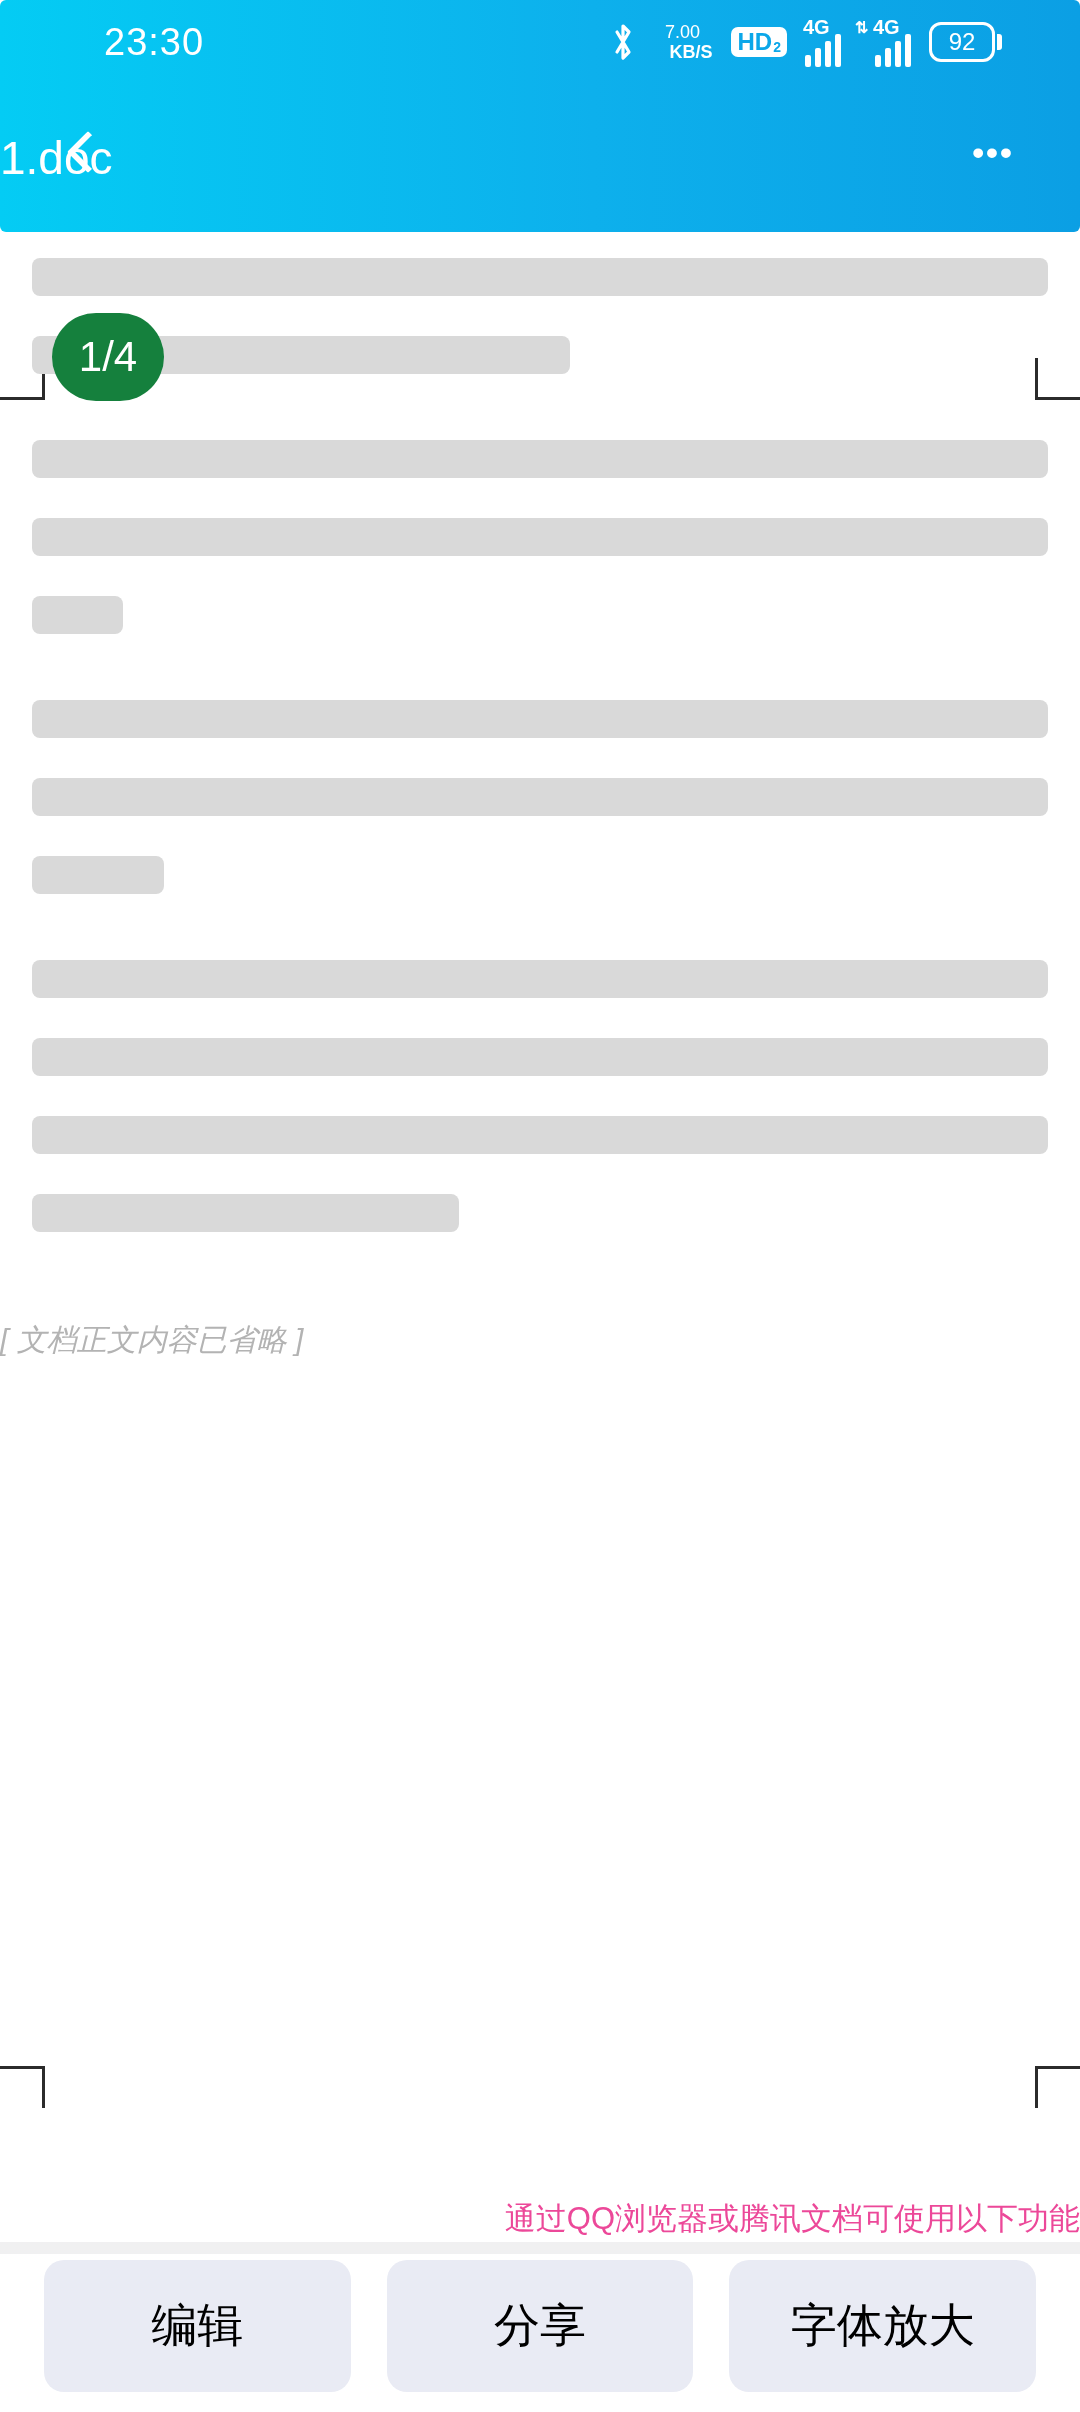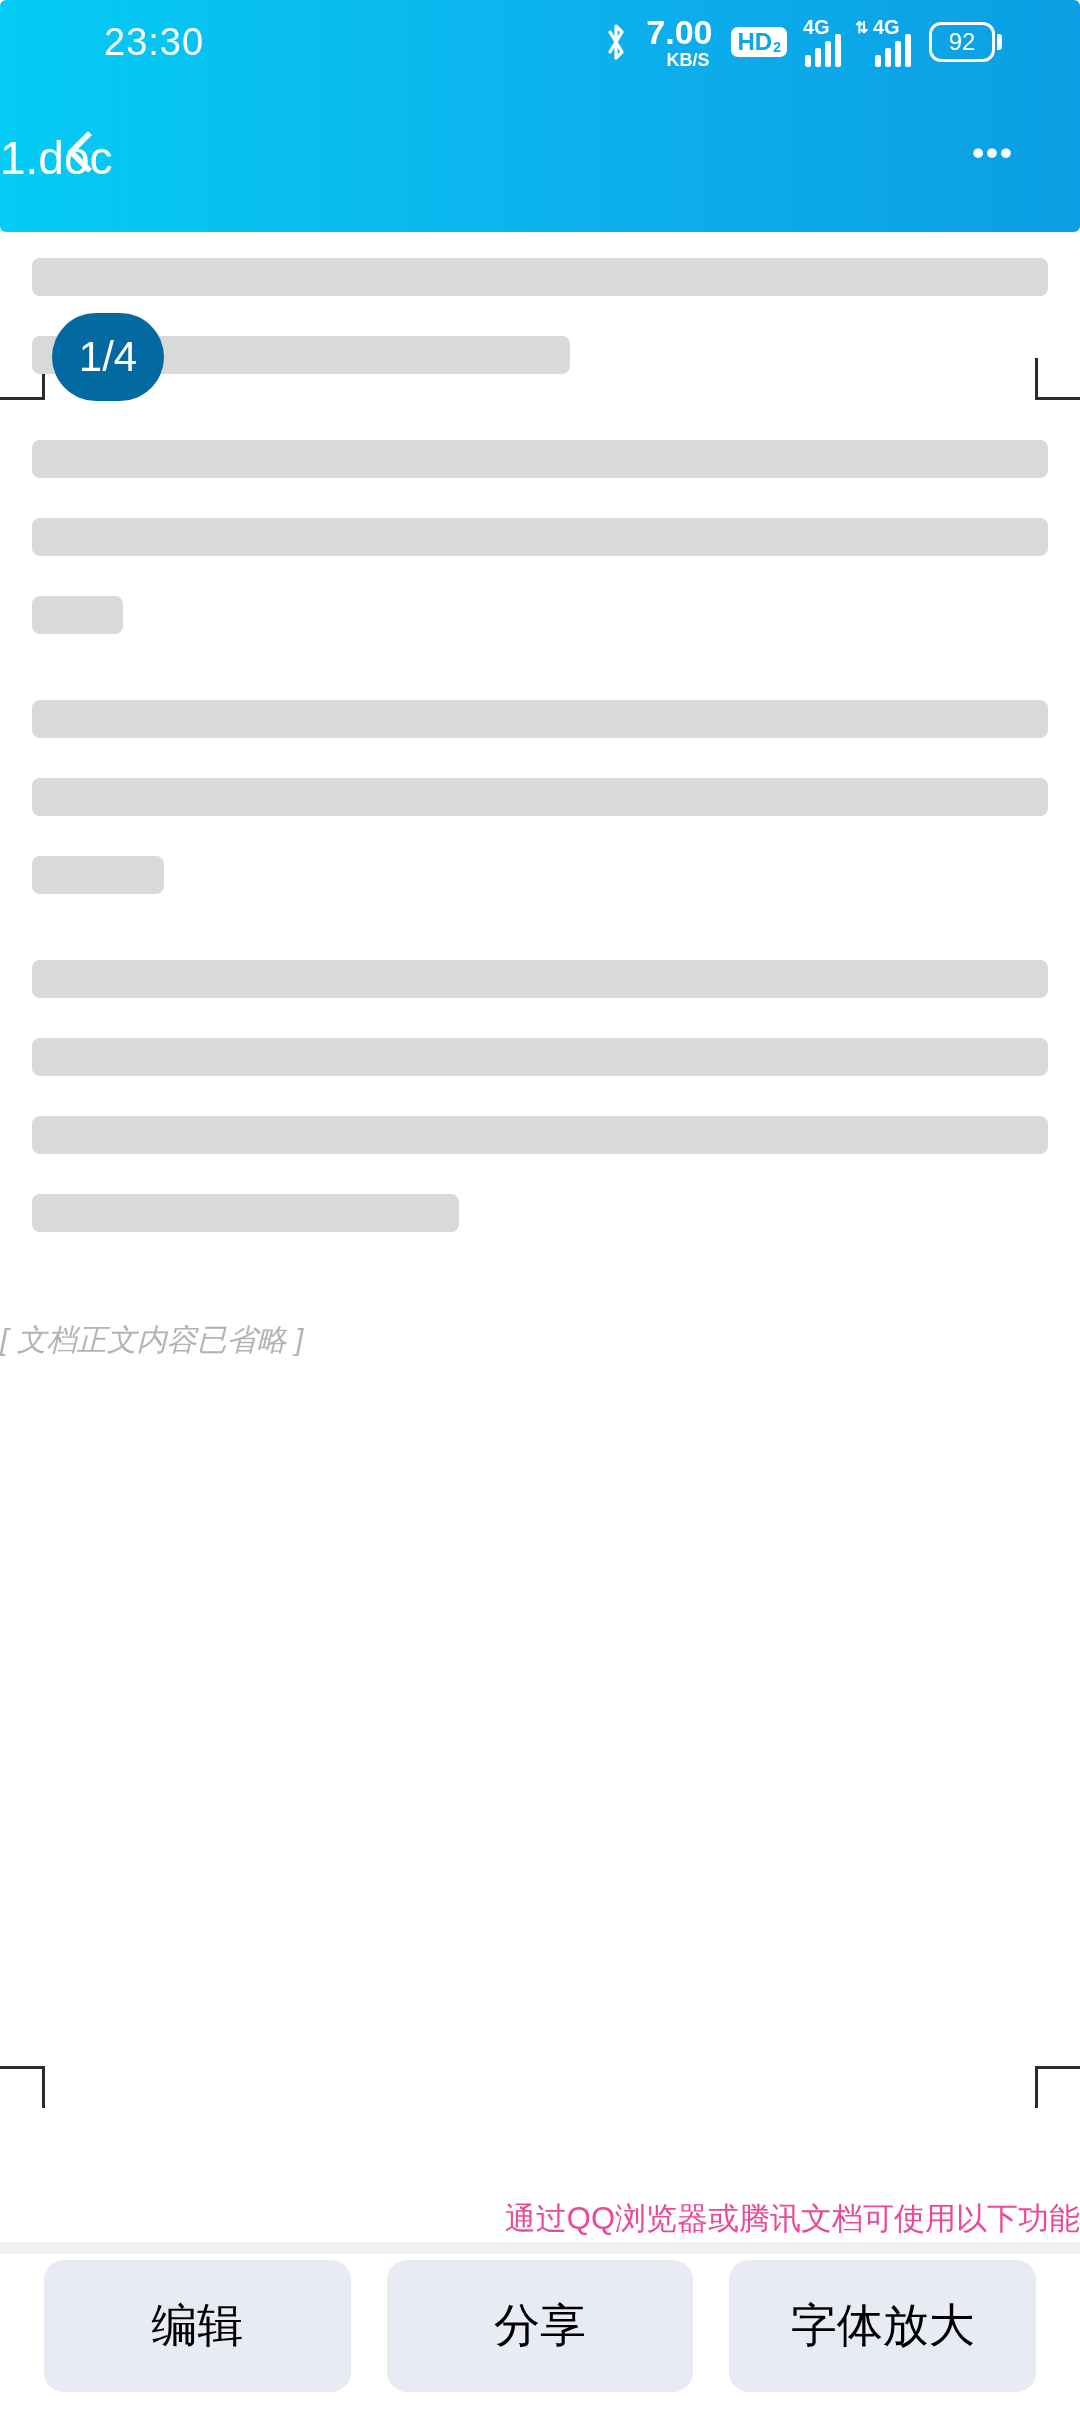--- a/index.html
+++ b/index.html
@@ -19,21 +19,21 @@
   }
   .status-row {
     position:absolute; top:0; left:0; right:0; height:84px;
     display:flex; align-items:center; justify-content:space-between;
     padding:0 78px 0 104px;
   }
   .time { font-size:38px; font-weight:400; letter-spacing:1px; }
   .status-icons { display:flex; align-items:center; gap:18px; }
   .bt-icon svg { display:block; }
   .speed { display:flex; flex-direction:column; align-items:center; line-height:1; }
-  .speed .v { font-size:34px; font-weight:700; }
+  .speed .v { font-size:18px; font-weight:400; }
   .speed .u { font-size:18px; font-weight:700; margin-top:2px;padding-left:17px; }
   .hd-badge {
     background:#fff; color:#0BA7E9; border-radius:7px;
     font-size:24px; font-weight:800; padding:3px 6px 3px 7px;
     display:flex; align-items:flex-end; line-height:1;
   }
   .hd-badge .sub { font-size:14px; font-weight:800; margin-left:1px; }
   .signal { display:flex; align-items:flex-end; gap:3px; position:relative; padding-top:16px; }
   .signal .g-label { position:absolute; top:-2px; left:-2px; font-size:20px; font-weight:700; }
   .signal .arrows { position:absolute; top:0px; left:-20px; font-size:16px; font-weight:700; }
@@ -65,21 +65,21 @@
   }
   .more-btn {
     position:absolute; right:42px; top:26px; width:90px; height:84px;
     display:flex; align-items:center; justify-content:center;
     font-size:34px; font-weight:700; letter-spacing:2px; cursor:pointer;
   }
 
   
   .page-badge {
     position:absolute; left:52px; top:313px; width:112px; height:88px;
-    background:#0369a1; border-radius:44px; color:#fff;
+    background:#15803d; border-radius:44px; color:#fff;
     display:flex; align-items:center; justify-content:center;
     font-size:42px; z-index:5;
   }
   .corner { position:absolute; width:45px; height:42px; }
   .corner.tl { left:0;      top:358px;  border-right:3px solid #2b2b2b; border-bottom:3px solid #2b2b2b; }
   .corner.tr { left:1035px; top:358px;  border-left:3px solid #2b2b2b;  border-bottom:3px solid #2b2b2b; }
   .corner.bl { left:0;      top:2066px; border-right:3px solid #2b2b2b; border-top:3px solid #2b2b2b; }
   .corner.br { left:1035px; top:2066px; border-left:3px solid #2b2b2b;  border-top:3px solid #2b2b2b; }
 
   .doc-body { position:absolute; left:32px; right:32px; top:258px; }

